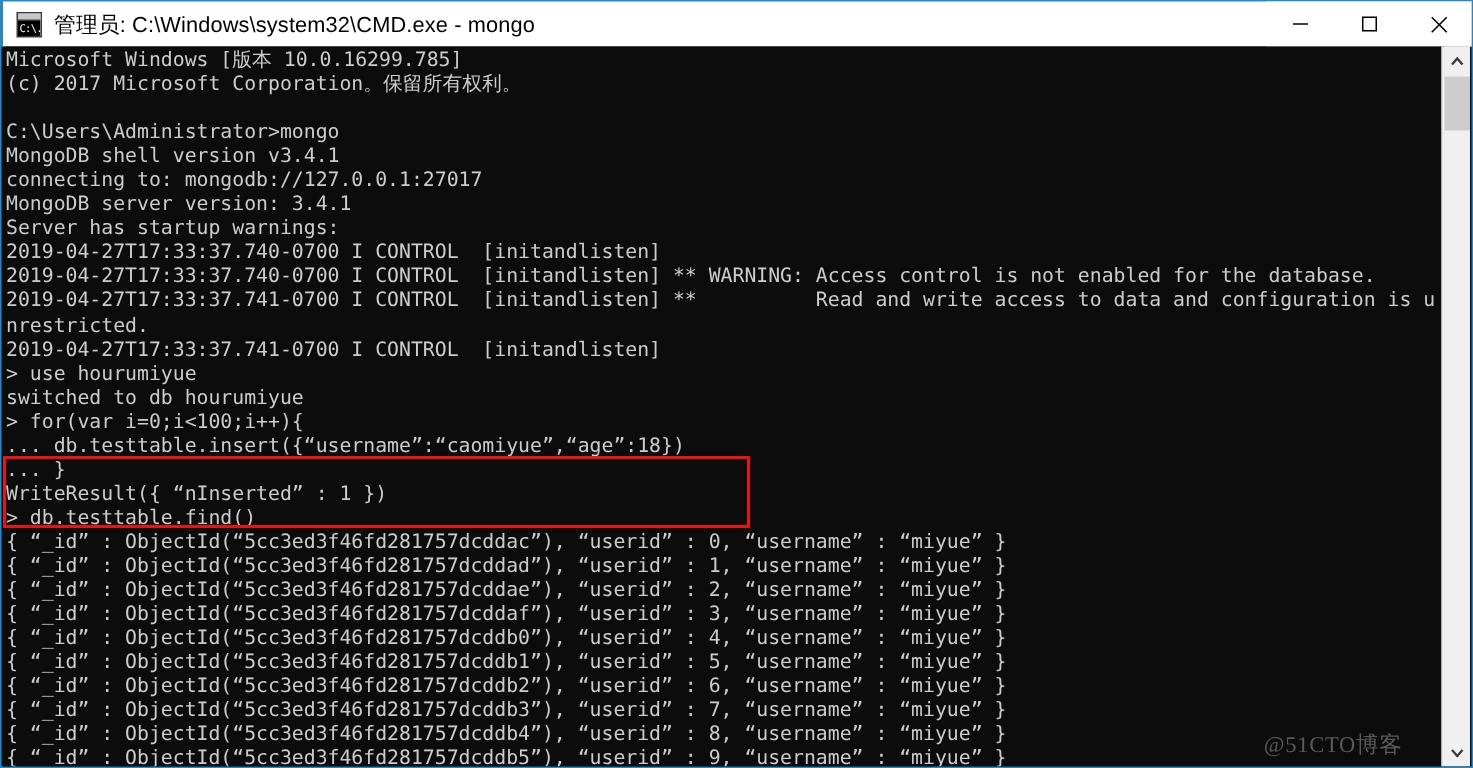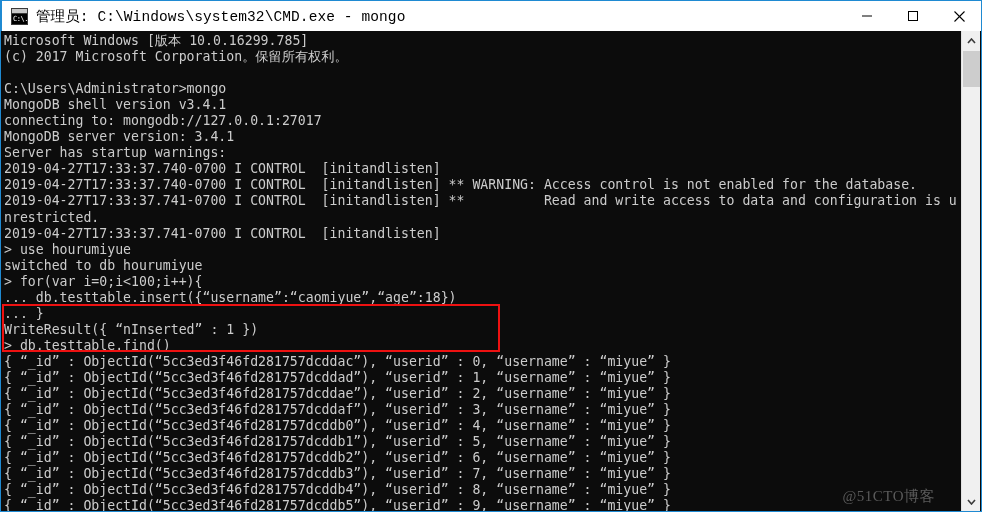--- a/index.html
+++ b/index.html
@@ -58,21 +58,21 @@
     font-size: 7px;
     line-height: 10px;
     padding-left: 1px;
     letter-spacing: -0.5px;
   }
   #title-text {
     font-size: 14.5px;
     color: #000000;
     letter-spacing: 0.1px;
     white-space: nowrap;
-    font-family: Liberation Mono, monospace;
+    font-family: Liberation Sans, sans-serif;
   }
   #win-controls {
     position: absolute;
     right: 0; top: 0;
     height: 30px;
     display: flex;
   }
   .win-btn {
     width: 46px; height: 30px;
     display: flex; align-items: center; justify-content: center;

